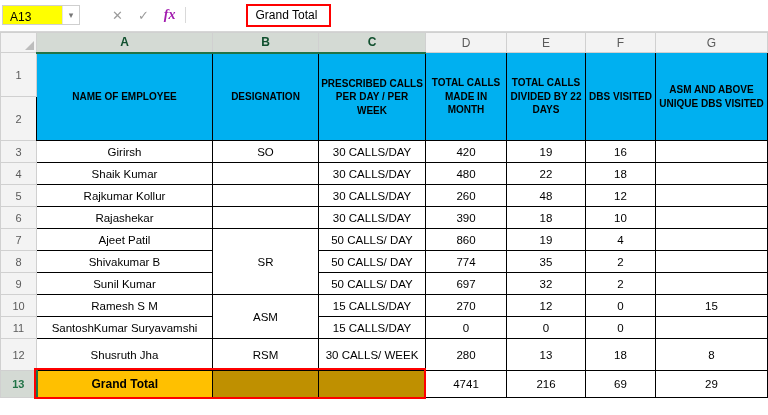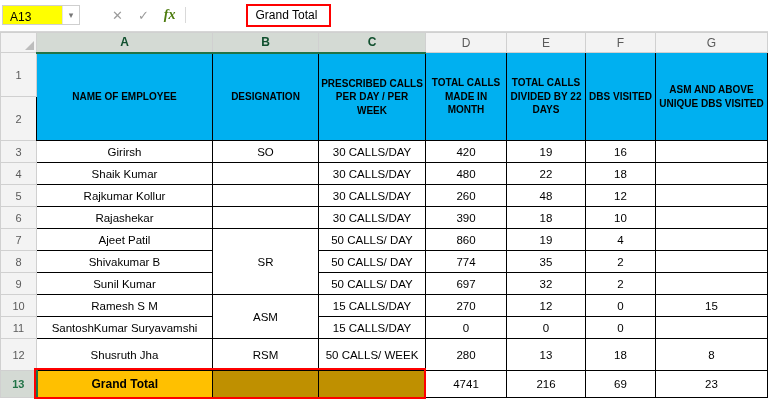--- a/index.html
+++ b/index.html
@@ -10,21 +10,21 @@
   .topbar{height:32px;display:flex;align-items:center;background:#fff;
           border-bottom:1px solid #d6d6d6;padding:3px 0 4px 2px}
   .namebox{width:78px;display:flex;border:1px solid #cfcfcf;background:#fff}
   .namebox-text{flex:1;background:#ffff00;font-size:12px;padding:4px 4px 0 7px}
   .namebox-arrow{width:17px;display:flex;align-items:center;justify-content:center;
                  color:#777;font-size:9px;border-left:1px solid #e4e4e4}
   .fxbtns{display:flex;align-items:center;gap:15px;padding:0 10px;margin-left:22px;
           border-right:1px solid #d9d9d9}
   .fxbtn{color:#9b9b9b;font-size:13px;cursor:default}
   .fxbtn.fx{font-style:italic;font-family:"Liberation Serif",serif;
-            font-size:14px;color:#4d7c0f;font-weight:bold}
+            font-size:14px;color:#a21caf;font-weight:bold}
   .formulabar{flex:1;display:flex;align-items:center;font-size:12px;background:#fff}
   .formula-annot{margin-left:60px;border:2px solid #fe0000;padding:2px 12px 3px 7px}
 
   
   .sheet-wrap{position:relative}
   table{border-collapse:collapse;table-layout:fixed;width:767px}
   th,td{overflow:hidden}
   .ch{background:#f3f3f3;border:1px solid #d0d0d0;height:20px;
       font-size:12px;font-weight:normal;color:#5a5a5a;text-align:center}
   .ch.sel{background:#d4dad4;border-bottom:2px solid #217346;color:#10502e;font-weight:bold}
@@ -192,33 +192,33 @@
     <td class="c">0</td>
     <td class="c">0</td>
     <td class="c">0</td>
     <td class="c"></td>
   </tr>
 
   <tr style="height:32px">
     <th class="rh">12</th>
     <td class="c">Shusruth Jha</td>
     <td class="c">RSM</td>
-    <td class="c">50 CALLS/ WEEK</td>
+    <td class="c">30 CALLS/ WEEK</td>
     <td class="c">280</td>
     <td class="c">13</td>
     <td class="c">18</td>
     <td class="c">8</td>
   </tr>
 
   <tr style="height:27px">
     <th class="rh sel">13</th>
     <td class="c gt">Grand Total</td>
     <td class="c gtd"></td>
     <td class="c gtd"></td>
     <td class="c">4741</td>
     <td class="c">216</td>
     <td class="c">69</td>
-    <td class="c">23</td>
+    <td class="c">29</td>
   </tr>
 </tbody>
     </table>
 <div class="gt-annot"></div>
 </div>
 
 </body></html>

